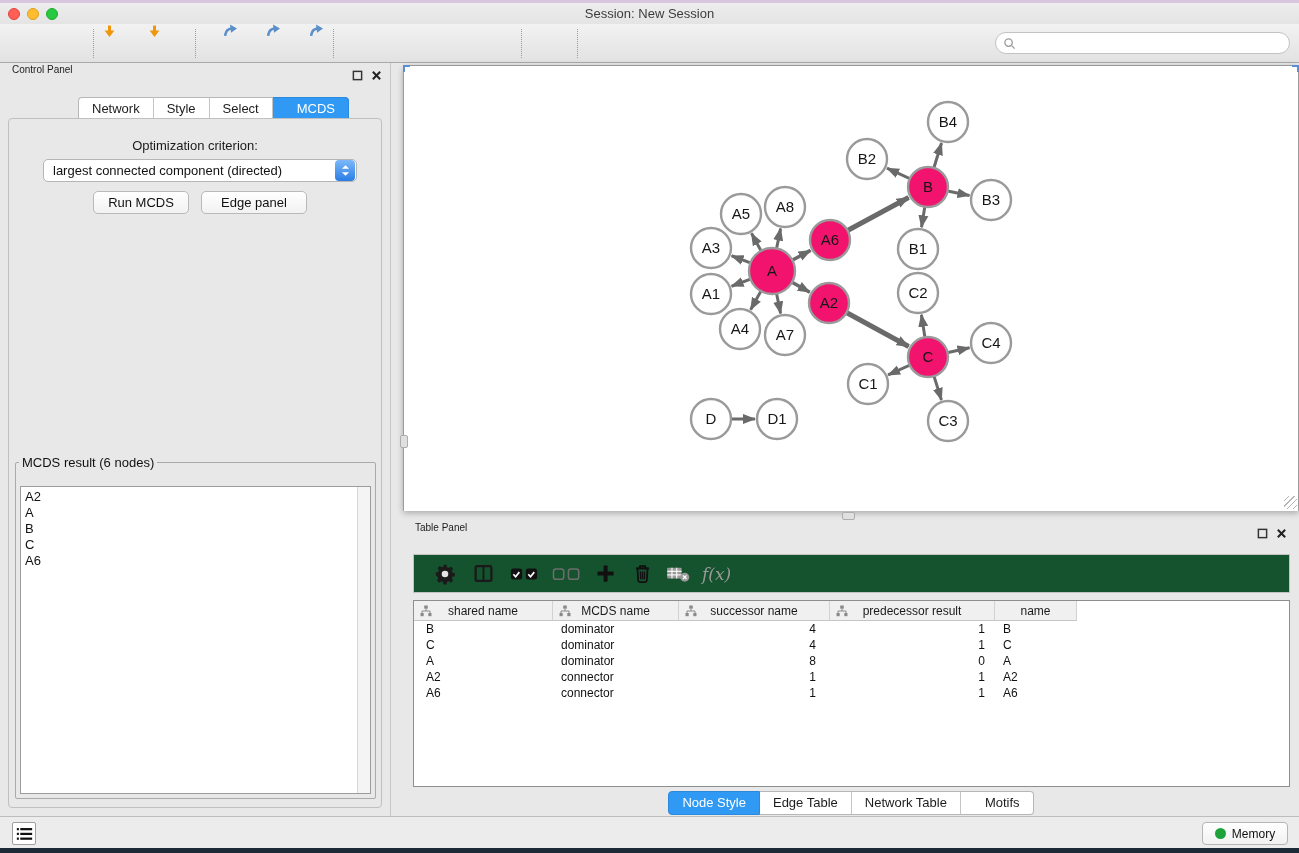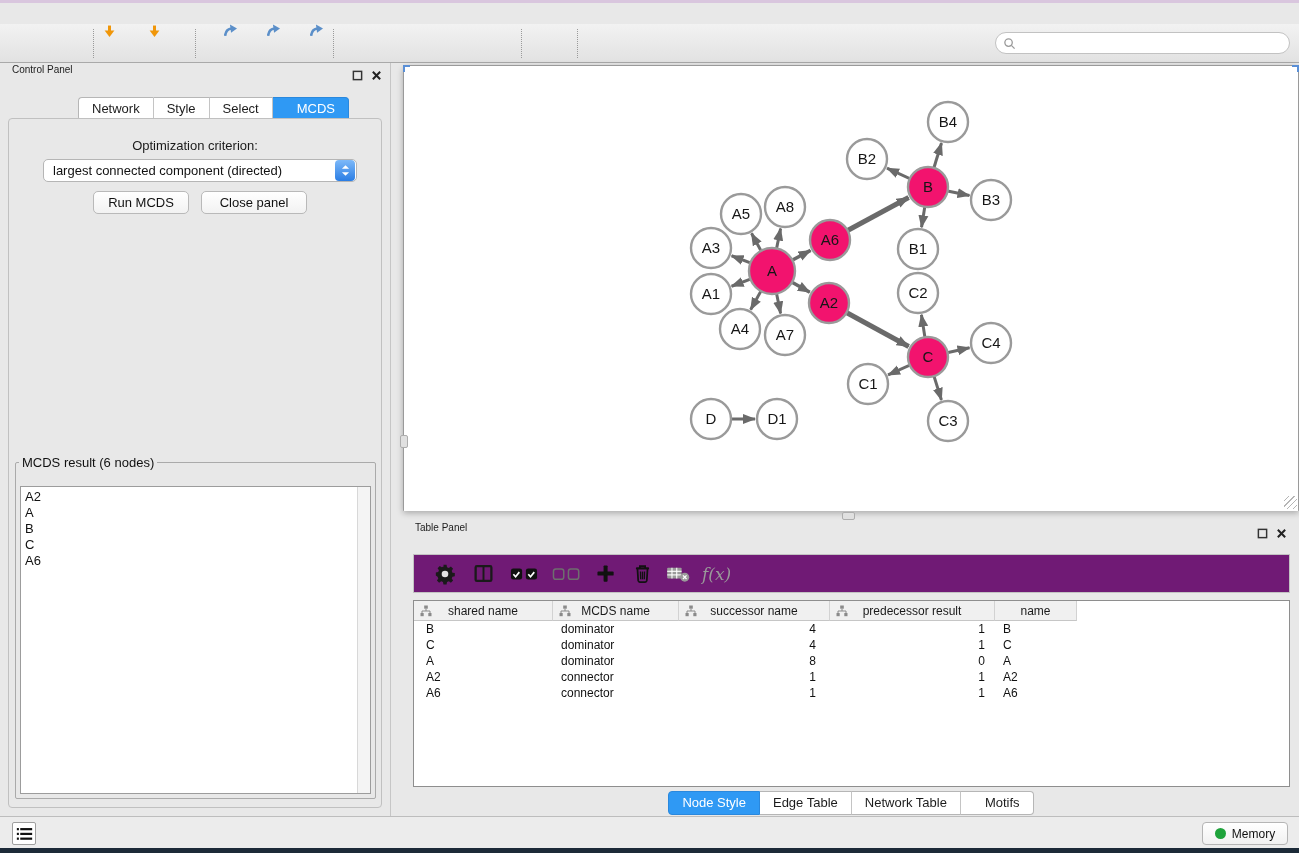--- a/index.html
+++ b/index.html
@@ -77,21 +77,21 @@
   .resize-grip { position:absolute; right:1px; bottom:1px; width:13px; height:13px;
       background:repeating-linear-gradient(135deg, transparent 0 3px, #b5b5b5 3px 4px); }
   .corner-mark { position:absolute; width:7px; height:7px; border-top:2px solid #5a8fd6; }
   .corner-tl { left:-1px; top:-1px; border-left:2px solid #5a8fd6; }
   .corner-tr { right:-1px; top:-1px; border-right:2px solid #5a8fd6; }
   .edge-handle-left { position:absolute; left:-4px; top:369px; width:8px; height:13px; background:#e0e0e0; border:1px solid #adadad; border-radius:2px; }
   .splitter-h { position:absolute; left:842px; top:449px; width:13px; height:8px; background:#e0e0e0; border:1px solid #adadad; border-radius:2px; }
 
   
   .tpanel { position:absolute; left:403px; top:458px; width:896px; height:293px; }
-  .tp-toolbar { position:absolute; left:10px; top:33px; width:877px; height:39px; background:#701a75; border:1px solid #c2c2c2; display:flex; align-items:center; }
+  .tp-toolbar { position:absolute; left:10px; top:33px; width:877px; height:39px; background:#14532d; border:1px solid #c2c2c2; display:flex; align-items:center; }
   .tp-icon { display:flex; align-items:center; justify-content:center; height:30px; }
   .fx { font-family:"DejaVu Serif","Liberation Serif",serif; font-style:italic; font-size:17px; color:#9a9a9a; }
   .tp-table { position:absolute; left:10px; top:79px; width:877px; height:187px; background:#fff; border:1px solid #8e8e8e; overflow:hidden; }
   .thead { display:flex; height:20px; }
   .th { background:#f0f0f0; border-right:1px solid #d2d2d2; border-bottom:1px solid #c6c6c6; display:flex; align-items:center; justify-content:center; font-size:12px; color:#1a1a1a; position:relative; }
   .th .treeicon { position:absolute; left:6px; top:4px; width:12px; height:12px; }
   .trow { display:flex; height:16px; }
   .td { font-size:12px; color:#111; line-height:16px; white-space:nowrap; overflow:hidden; }
   .tp-tabs { position:absolute; left:0; right:0; top:270px; display:flex; justify-content:center; }
 
@@ -102,20 +102,28 @@
   .memory-dot { width:11px; height:11px; border-radius:50%; background:#1ea33b; }
 </style>
 </head>
 <body>
 
 <div class="desktop-top"></div>
 <div class="desktop-bottom"></div>
 
 <div class="app">
 
+  <div class="titlebar">
+    <div class="lights">
+      <span class="light red"></span>
+      <span class="light yellow"></span>
+      <span class="light green"></span>
+    </div>
+    <div class="title">Session: New Session</div>
+  </div>
 
   <div class="toolbar">
     <div class="tb-icon" style="left:8px">
       <svg class="main" viewBox="0 0 24 24">
           <path fill="#d97f06" d="M2 19V5h7l2 2.5h8.5V19z"></path>
           <path fill="#f3a227" d="M2.2 19l4.2-8.8H23L18.6 19z"></path>
         </svg>
     </div>
     <div class="tb-icon" style="left:49px">
       <svg class="main" viewBox="0 0 24 24">
@@ -312,21 +320,21 @@
           <span class="dd-stepper">
             <svg viewBox="0 0 10 6">
                 <path d="M1 5l4-4 4 4z" fill="#fff"></path>
               </svg>
             <svg viewBox="0 0 10 6">
                 <path d="M1 1l4 4 4-4z" fill="#fff"></path>
               </svg>
           </span>
         </div>
         <div class="cp-btn btn-run">Run MCDS</div>
-        <div class="cp-btn btn-close">Close panel</div>
+        <div class="cp-btn btn-close">Edge panel</div>
         <fieldset class="mcds-result">
           <legend>MCDS result (6 nodes)</legend>
           <div class="mcds-listwrap">
             <div class="mcds-list" id="mcds-list">
                 <div class="item">A2</div>
                 <div class="item">A</div>
                 <div class="item">B</div>
                 <div class="item">C</div>
                 <div class="item">A6</div>
               </div>

